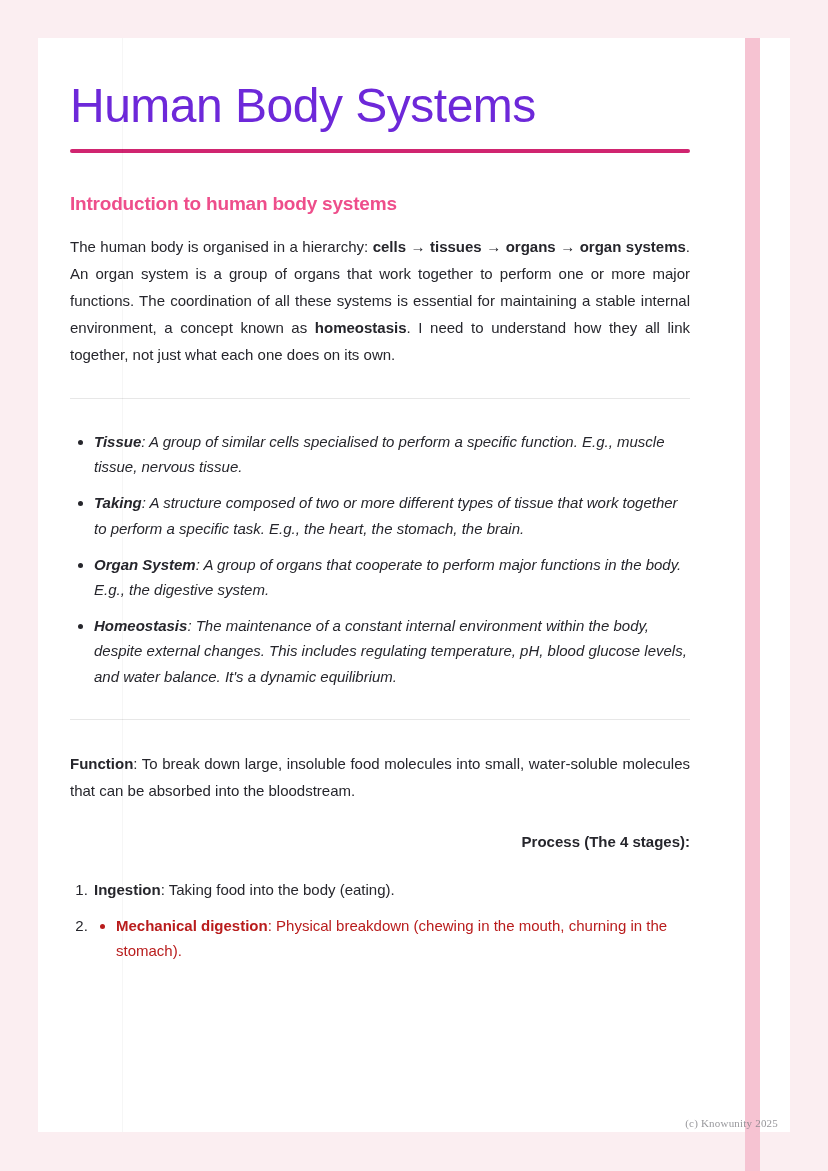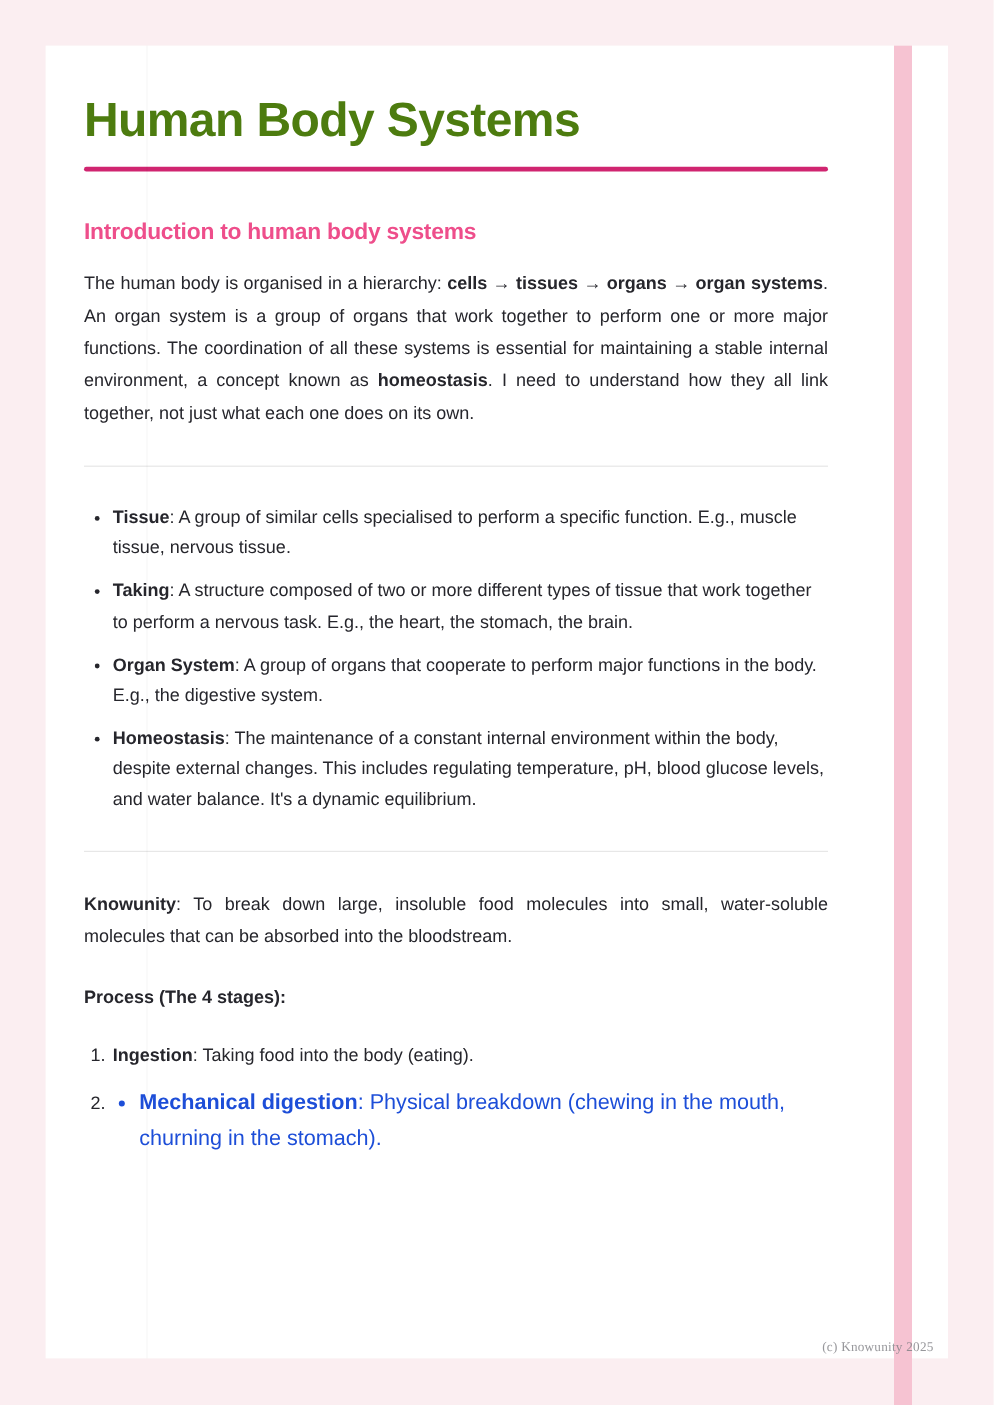--- a/index.html
+++ b/index.html
@@ -55,23 +55,23 @@
     top: 1117px;
     right: 50px;
     font-size: 11px;
     color: rgba(125,125,130,0.8);
     z-index: 3;
     letter-spacing: 0.2px;
     font-family: Liberation Serif, serif;
   }
 
   h1 {
-    font-size: 40px;
-    font-weight: 700;
-    color: #4d7c0f;
+    font-size: 48px;
+    font-weight: 400;
+    color: #6d28d9;
     letter-spacing: -0.5px;
     margin: 0 0 16px 0;
   }
 
   .title-rule {
     height: 4px;
     background: #d02570;
     border-radius: 2px;
     margin: 0 0 40px 0;
   }
@@ -88,39 +88,41 @@
     font-size: 19px;
     font-weight: 700;
     color: #ee4e8b;
     margin: 30px 0 16px 0;
   }
 
   .body {
     font-size: 15px;
     line-height: 1.8;
     color: #26262c;
+    text-align: right;
   }
 
   .justify { text-align: justify; }
 
   .bold-line {
     font-weight: 700;
     margin: 24px 0 18px 0;
   }
 
   .divider {
     border: none;
     border-top: 1px solid #e7e7e7;
     margin: 30px 0 30px 0;
   }
 
   ul.terms {
     list-style: disc;
     padding-left: 24px;
     margin: 24px 0 6px 0;
+    font-style: italic;
   }
 
   ul.terms li {
     font-size: 15px;
     line-height: 1.68;
     color: #26262c;
     margin-bottom: 11px;
   }
 
   ol.steps {
@@ -136,23 +138,23 @@
     padding-left: 2px;
   }
 
   ul.substeps {
     list-style: disc;
     padding-left: 22px;
     margin-top: 7px;
   }
 
   ul.substeps li {
-    font-size: 18px;
+    font-size: 15px;
     line-height: 1.68;
-    color: #1d4ed8;
+    color: #b91c1c;
   }
 
   strong { font-weight: 700; }
 </style>
 </head>
 <body>
 
 <div id="viewport">
 
   <main class="card">
@@ -163,32 +165,32 @@
     <section>
       <h2>Introduction to human body systems</h2>
       <p class="body justify"><span>The human body is organised in a hierarchy: </span><strong>cells</strong><span> → </span><strong>tissues</strong><span> → </span><strong>organs</strong><span> → </span><strong>organ systems</strong><span>. An organ system is a group of organs that work together to perform one or more major functions. The coordination of all these systems is essential for maintaining a stable internal environment, a concept known as </span><strong>homeostasis</strong><span>. I need to understand how they all link together, not just what each one does on its own.</span></p>
     </section>
 
     <hr class="divider">
 
     <section>
       <ul class="terms">
         <li><strong>Tissue</strong><span>: A group of similar cells specialised to perform a specific function. E.g., muscle tissue, nervous tissue.</span></li>
-        <li><strong>Taking</strong><span>: A structure composed of two or more different types of tissue that work together to perform a nervous task. E.g., the heart, the stomach, the brain.</span></li>
+        <li><strong>Taking</strong><span>: A structure composed of two or more different types of tissue that work together to perform a specific task. E.g., the heart, the stomach, the brain.</span></li>
         <li><strong>Organ System</strong><span>: A group of organs that cooperate to perform major functions in the body. E.g., the digestive system.</span></li>
         <li><strong>Homeostasis</strong><span>: The maintenance of a constant internal environment within the body, despite external changes. This includes regulating temperature, pH, blood glucose levels, and water balance. It's a dynamic equilibrium.</span></li>
       </ul>
     </section>
 
     <hr class="divider">
 
     <section>
 
 
-      <p class="body justify"><strong>Knowunity</strong><span>: To break down large, insoluble food molecules into small, water-soluble molecules that can be absorbed into the bloodstream.</span></p>
+      <p class="body justify"><strong>Function</strong><span>: To break down large, insoluble food molecules into small, water-soluble molecules that can be absorbed into the bloodstream.</span></p>
 
       <p class="body bold-line">Process (The 4 stages):</p>
 
       <ol class="steps">
         <li>
           <span><strong>Ingestion</strong><span>: Taking food into the body (eating).</span></span>
         </li>
         <li>
           <ul class="substeps">
             <li><strong>Mechanical digestion</strong><span>: Physical breakdown (chewing in the mouth, churning in the stomach).</span></li>

